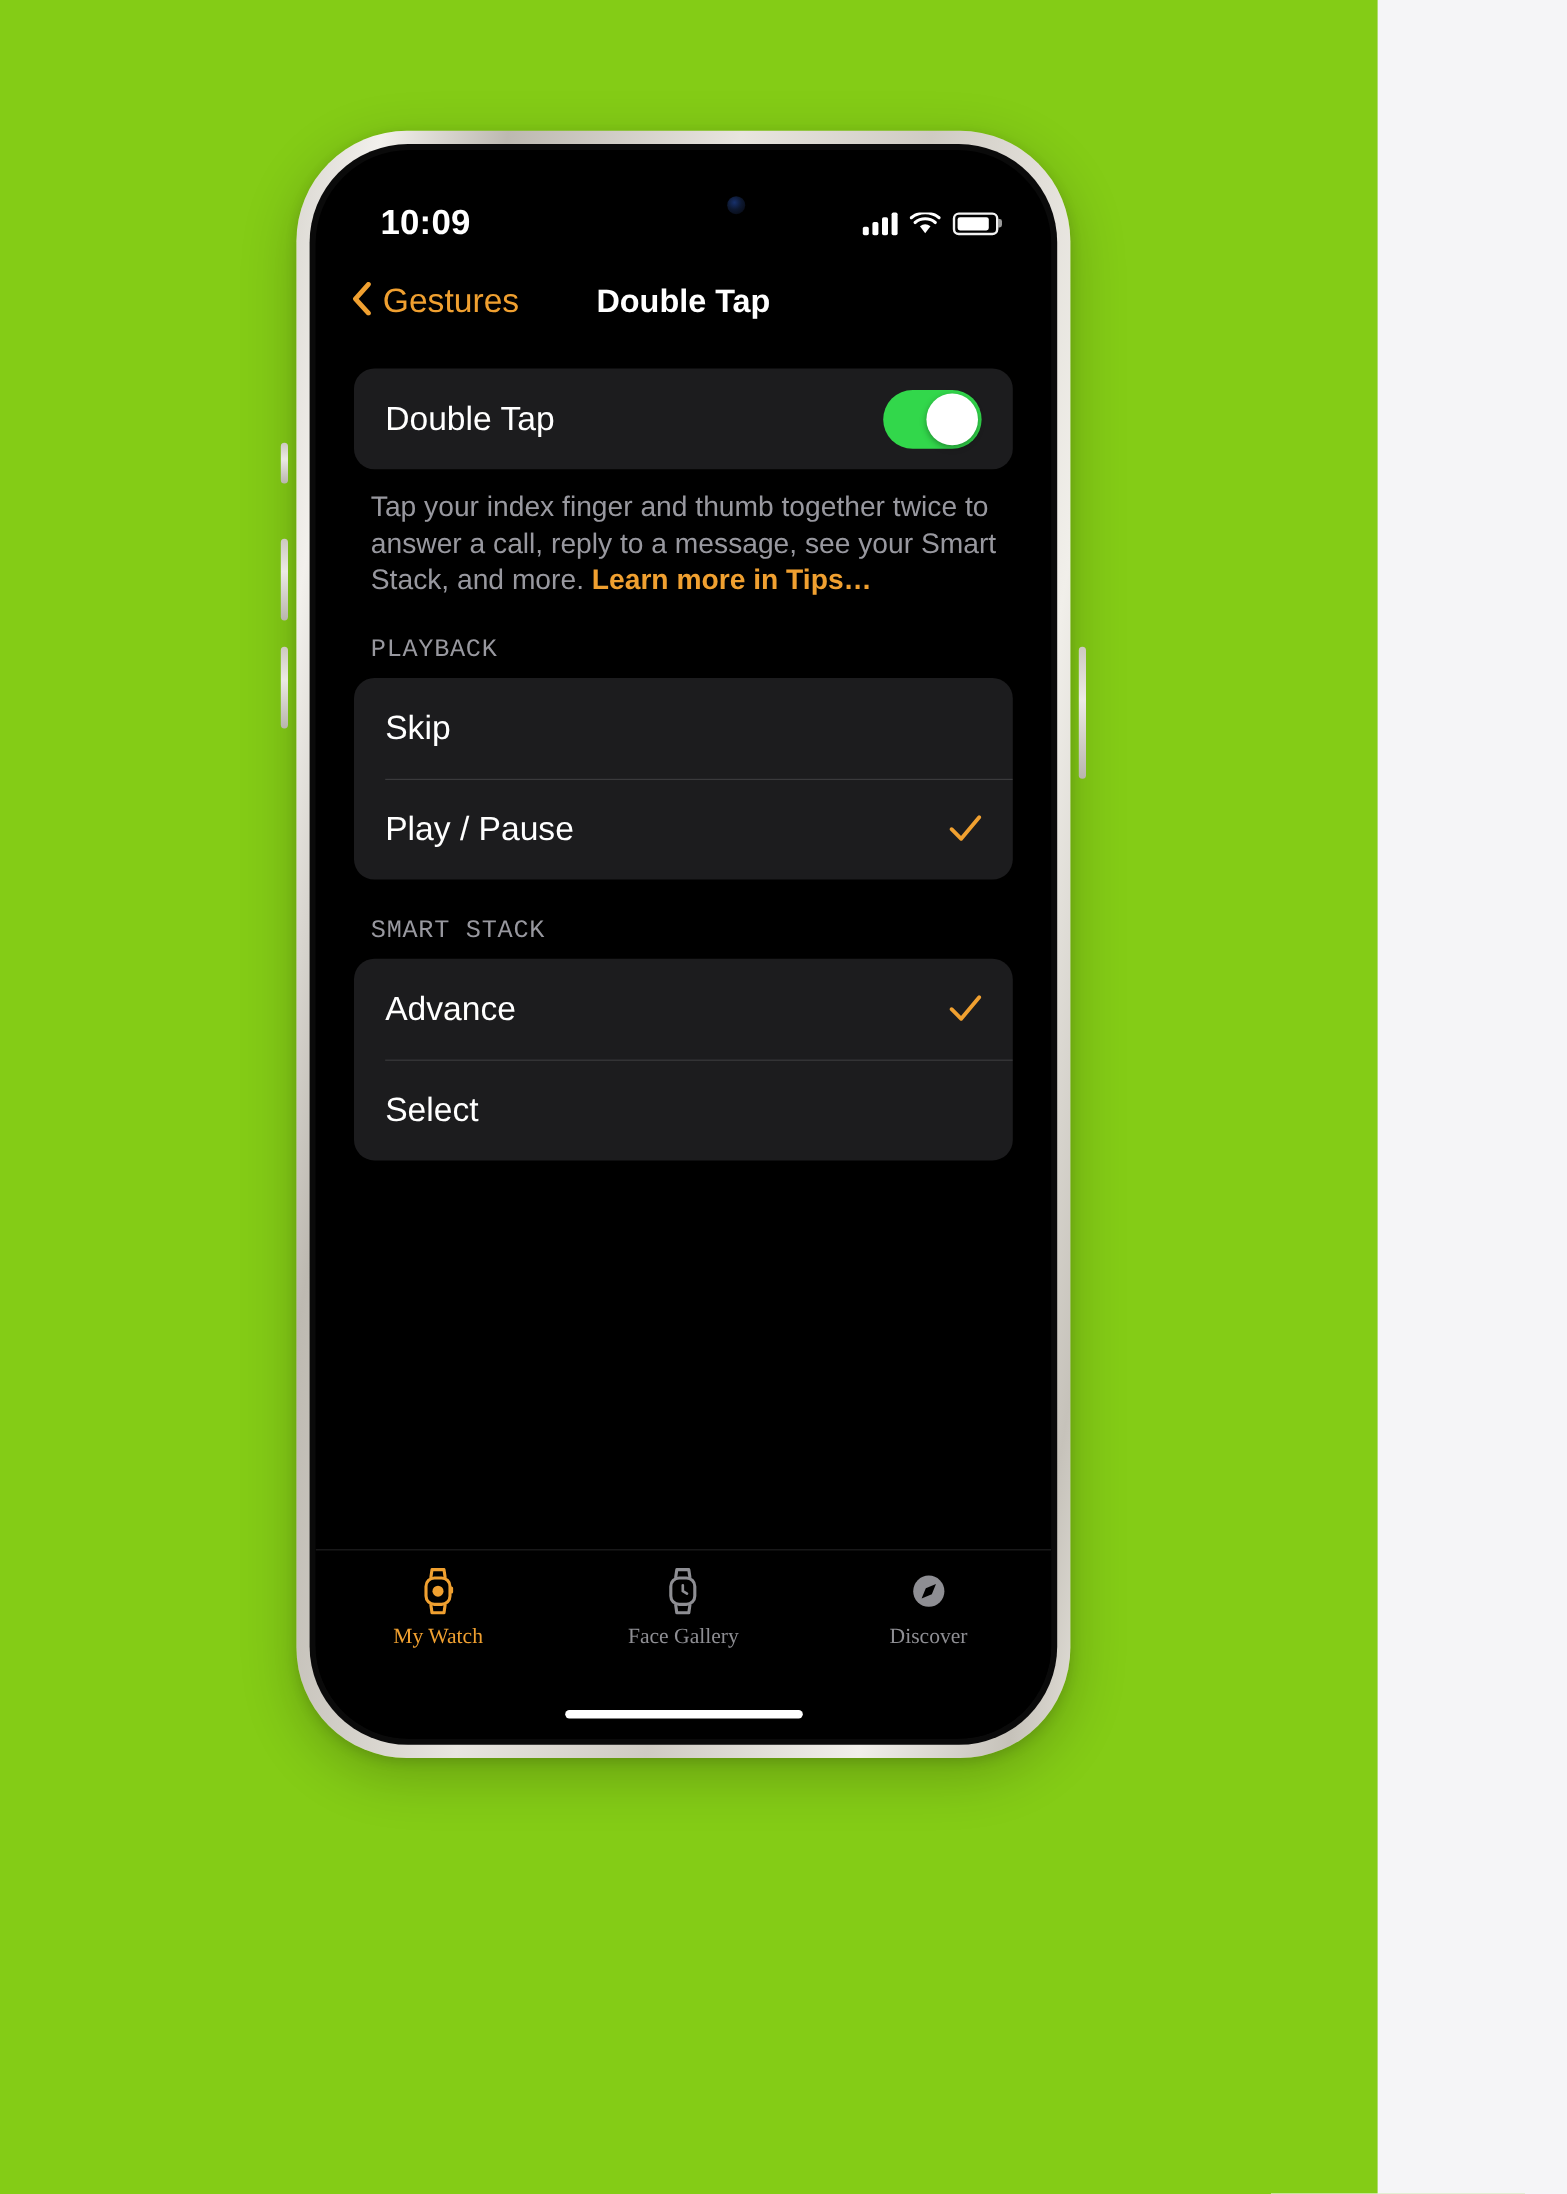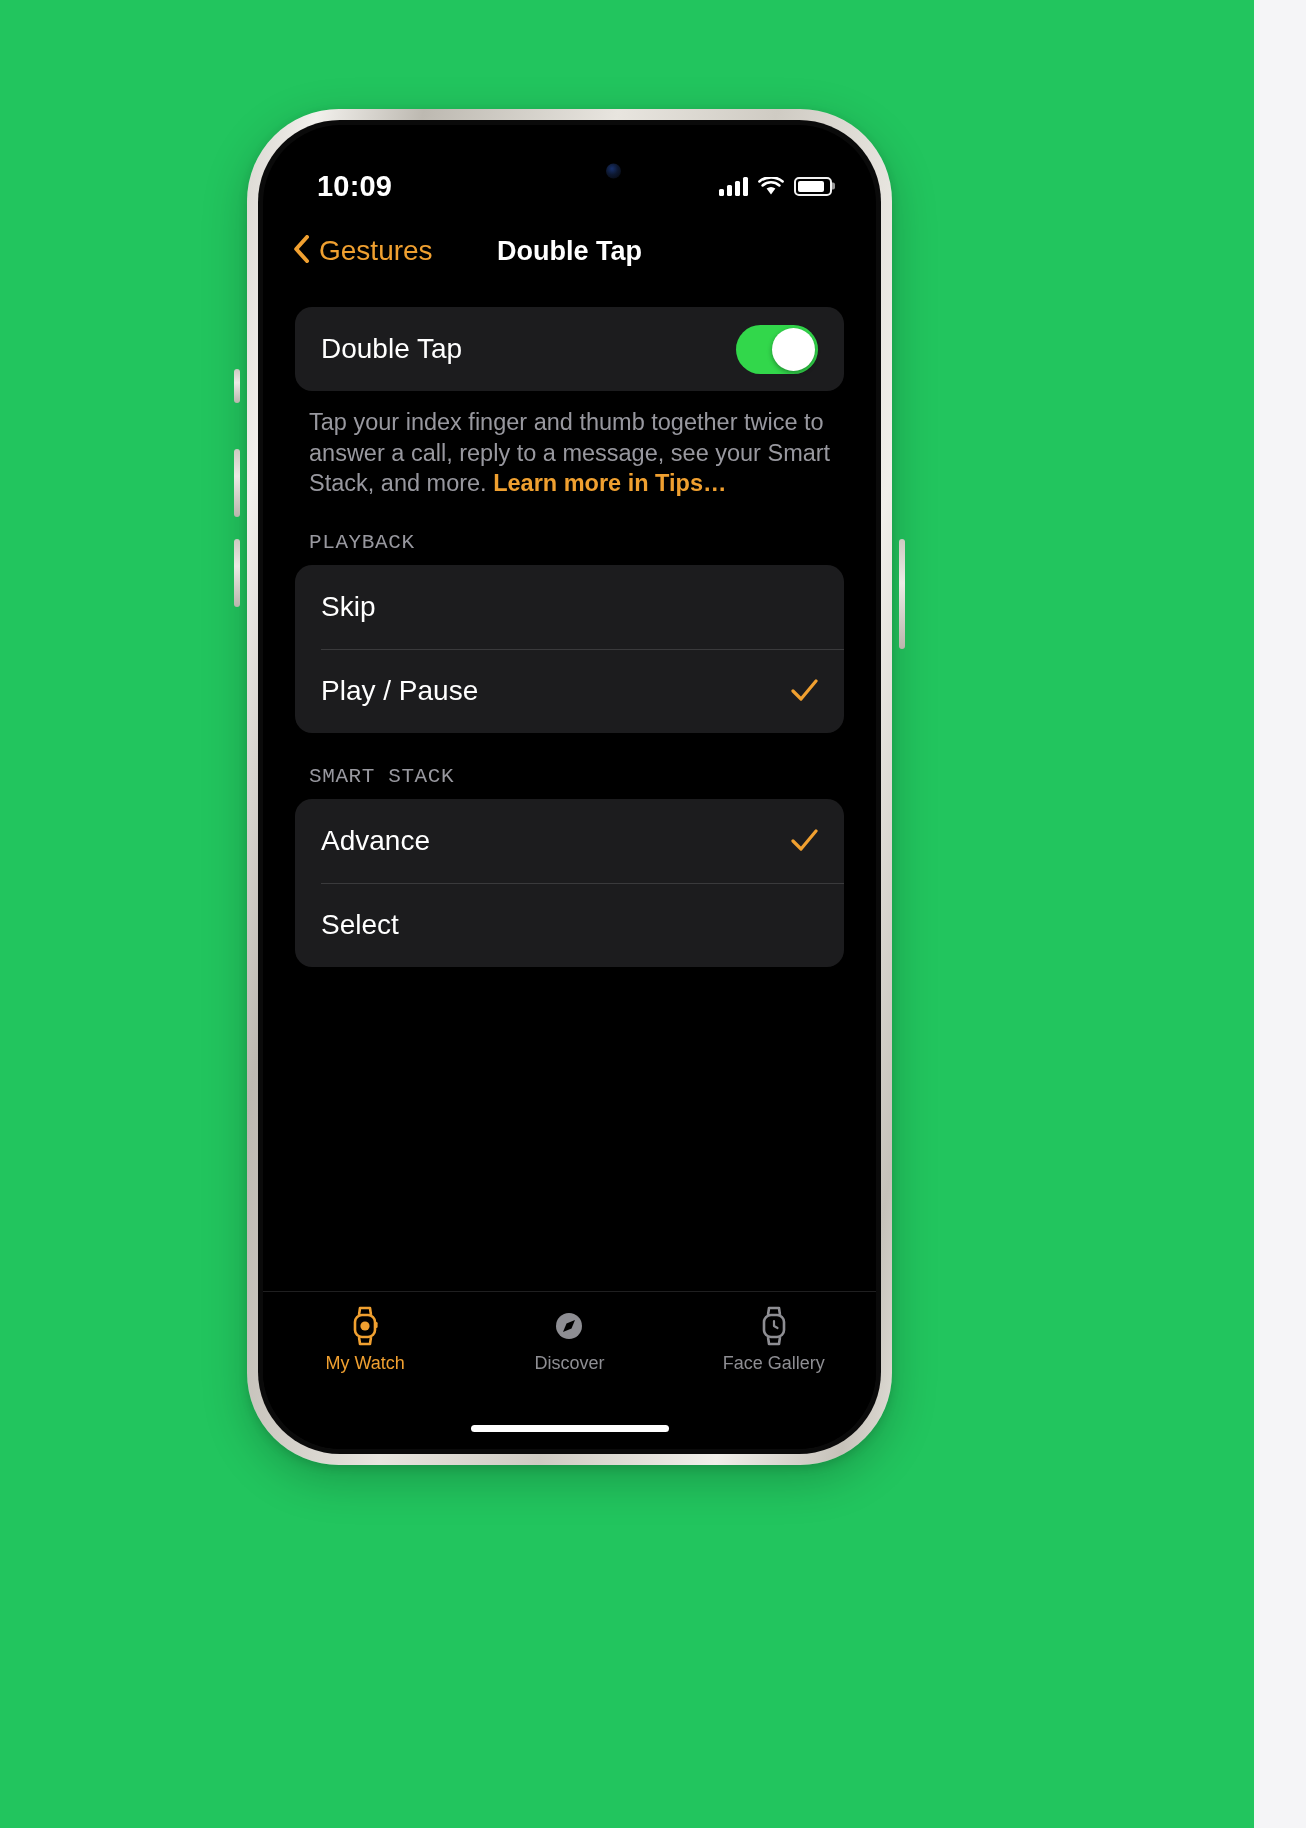--- a/index.html
+++ b/index.html
@@ -4,21 +4,21 @@
 <style>
   * { box-sizing: border-box; margin: 0; padding: 0; }
   html, body {
     width: 1306px; height: 1828px;
     background: #f5f5f7;
     font-family: "Liberation Sans", sans-serif;
     overflow: hidden;
   }
 
   
-  .page { position: relative; width: 1254px; height: 1828px; background: #22c55e; }
+  .page { position: relative; width: 1148px; height: 1828px; background: #84cc16; }
 
   .device {
     position: absolute;
     left: 247px; top: 109px;
     width: 645px; height: 1356px;
     border-radius: 92px;
     background: linear-gradient(100deg,#d9d6d0 0%,#f2f0ec 8%,#bdb9b1 20%,#e8e5df 42%,#cfcbc3 60%,#f1efea 80%,#c6c2ba 94%,#e2dfd8 100%);
     padding: 11px;
     box-shadow: 0 14px 46px rgba(0,0,0,0.22), 0 3px 10px rgba(0,0,0,0.12);
   }
@@ -192,20 +192,21 @@
 
   
   .tabbar {
     position: absolute; left: 0; right: 0; bottom: 0;
     height: 158px;
     background: #000;
     border-top: 1px solid #1f1f20;
     display: flex;
     padding-top: 14px;
     z-index: 4;
+    font-family: Liberation Serif, serif;
   }
   .tab {
     flex: 1;
     display: flex; flex-direction: column;
     align-items: center; gap: 7px;
     color: #8e8e93;
     cursor: pointer;
   }
   .tab.active { color: #f0a030; }
   .tab-icon { width: 36px; height: 40px; display: block; }
@@ -321,36 +322,36 @@
               <path d="M12 9 L13 2 L23 2 L24 9" fill="none" stroke="#f0a030" stroke-width="2.6" stroke-linejoin="round"></path>
               <path d="M12 31 L13 38 L23 38 L24 31" fill="none" stroke="#f0a030" stroke-width="2.6" stroke-linejoin="round"></path>
               <circle cx="18" cy="20" r="4.6" fill="#f0a030"></circle>
               <rect x="28" y="16" width="2.6" height="6" rx="1.3" fill="#f0a030"></rect>
             </svg>
             <div class="tab-label">My Watch</div>
           </div>
 
           <div class="tab">
             <svg class="tab-icon" viewBox="0 0 36 40">
-              <circle cx="18" cy="20" r="13" fill="#8e8e93"></circle>
-              <path d="M24 14 L15.5 17.5 L12 26 L20.5 22.5 Z" fill="#000"></path>
-            </svg>
-            <div class="tab-label">Discover</div>
-          </div>
-
-          <div class="tab">
-            <svg class="tab-icon" viewBox="0 0 36 40">
               <rect x="8" y="9" width="20" height="22" rx="7" fill="none" stroke="#8e8e93" stroke-width="2.6"></rect>
               <path d="M12 9 L13 2 L23 2 L24 9" fill="none" stroke="#8e8e93" stroke-width="2.6" stroke-linejoin="round"></path>
               <path d="M12 31 L13 38 L23 38 L24 31" fill="none" stroke="#8e8e93" stroke-width="2.6" stroke-linejoin="round"></path>
               <path d="M18 15 L18 20 L21.5 22" fill="none" stroke="#8e8e93" stroke-width="2.2" stroke-linecap="round" stroke-linejoin="round"></path>
             </svg>
             <div class="tab-label">Face Gallery</div>
           </div>
 
+          <div class="tab">
+            <svg class="tab-icon" viewBox="0 0 36 40">
+              <circle cx="18" cy="20" r="13" fill="#8e8e93"></circle>
+              <path d="M24 14 L15.5 17.5 L12 26 L20.5 22.5 Z" fill="#000"></path>
+            </svg>
+            <div class="tab-label">Discover</div>
+          </div>
+
         </div>
 
         <div class="home-indicator"></div>
 
       </div>
     </div>
   </div>
 </div>
 
 </body></html>

